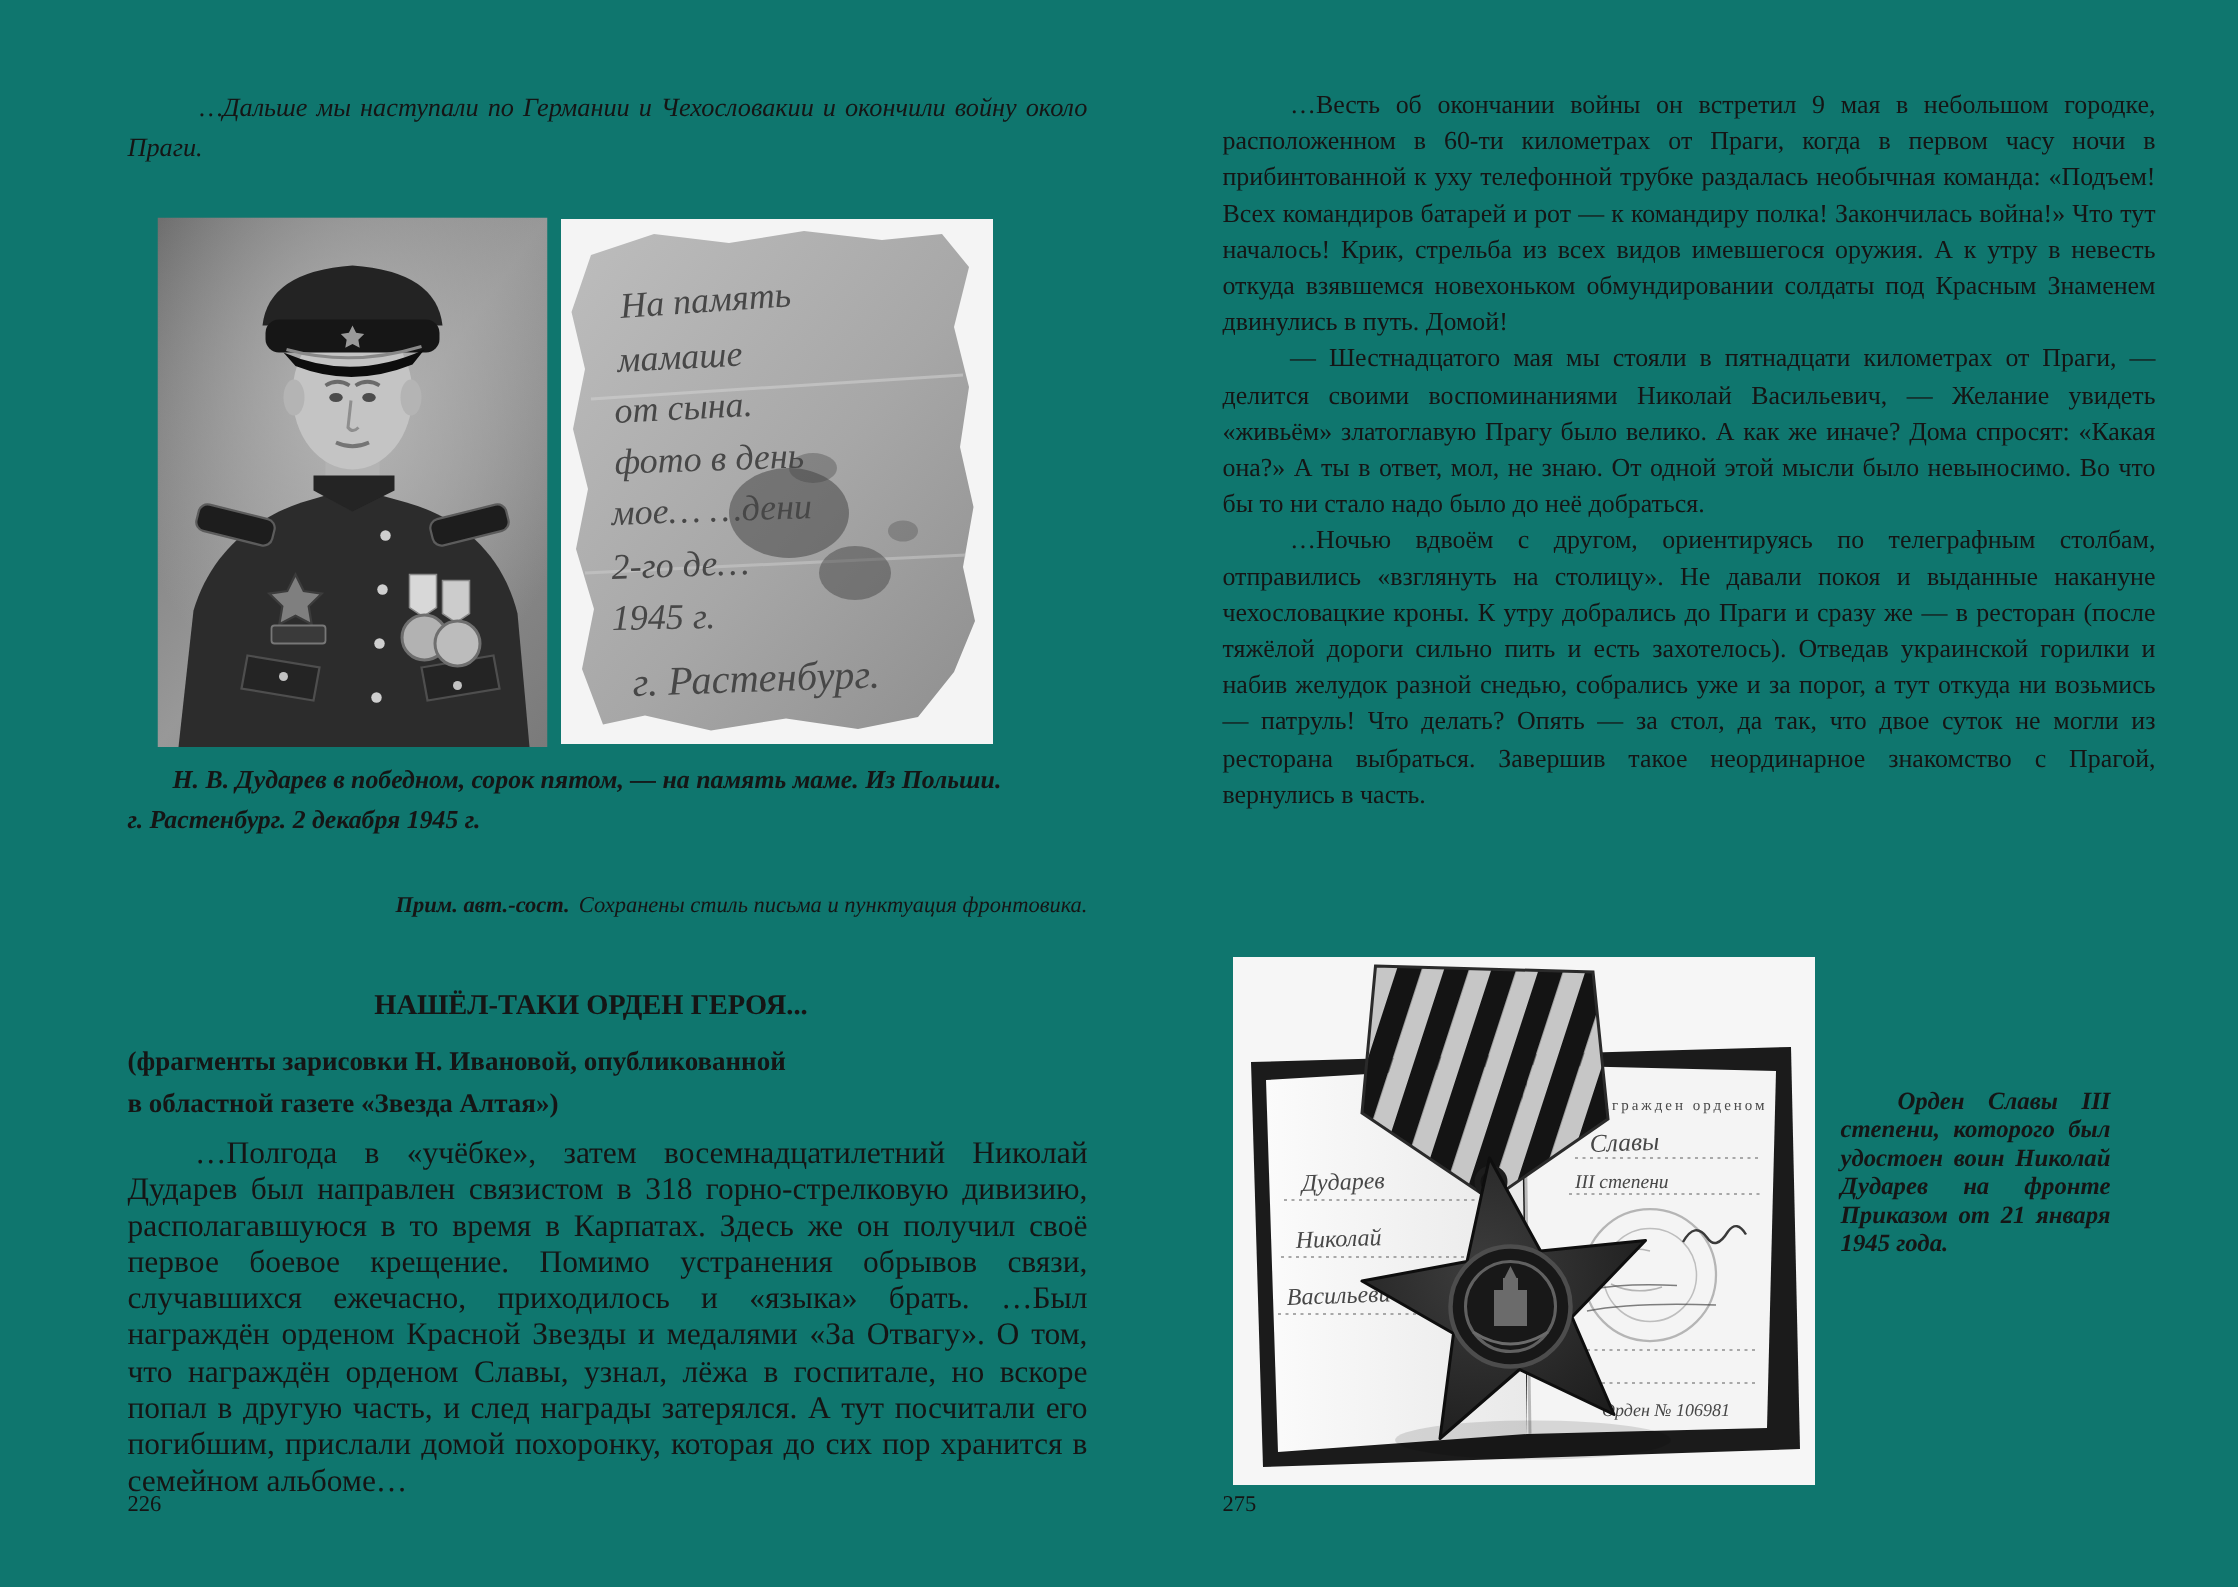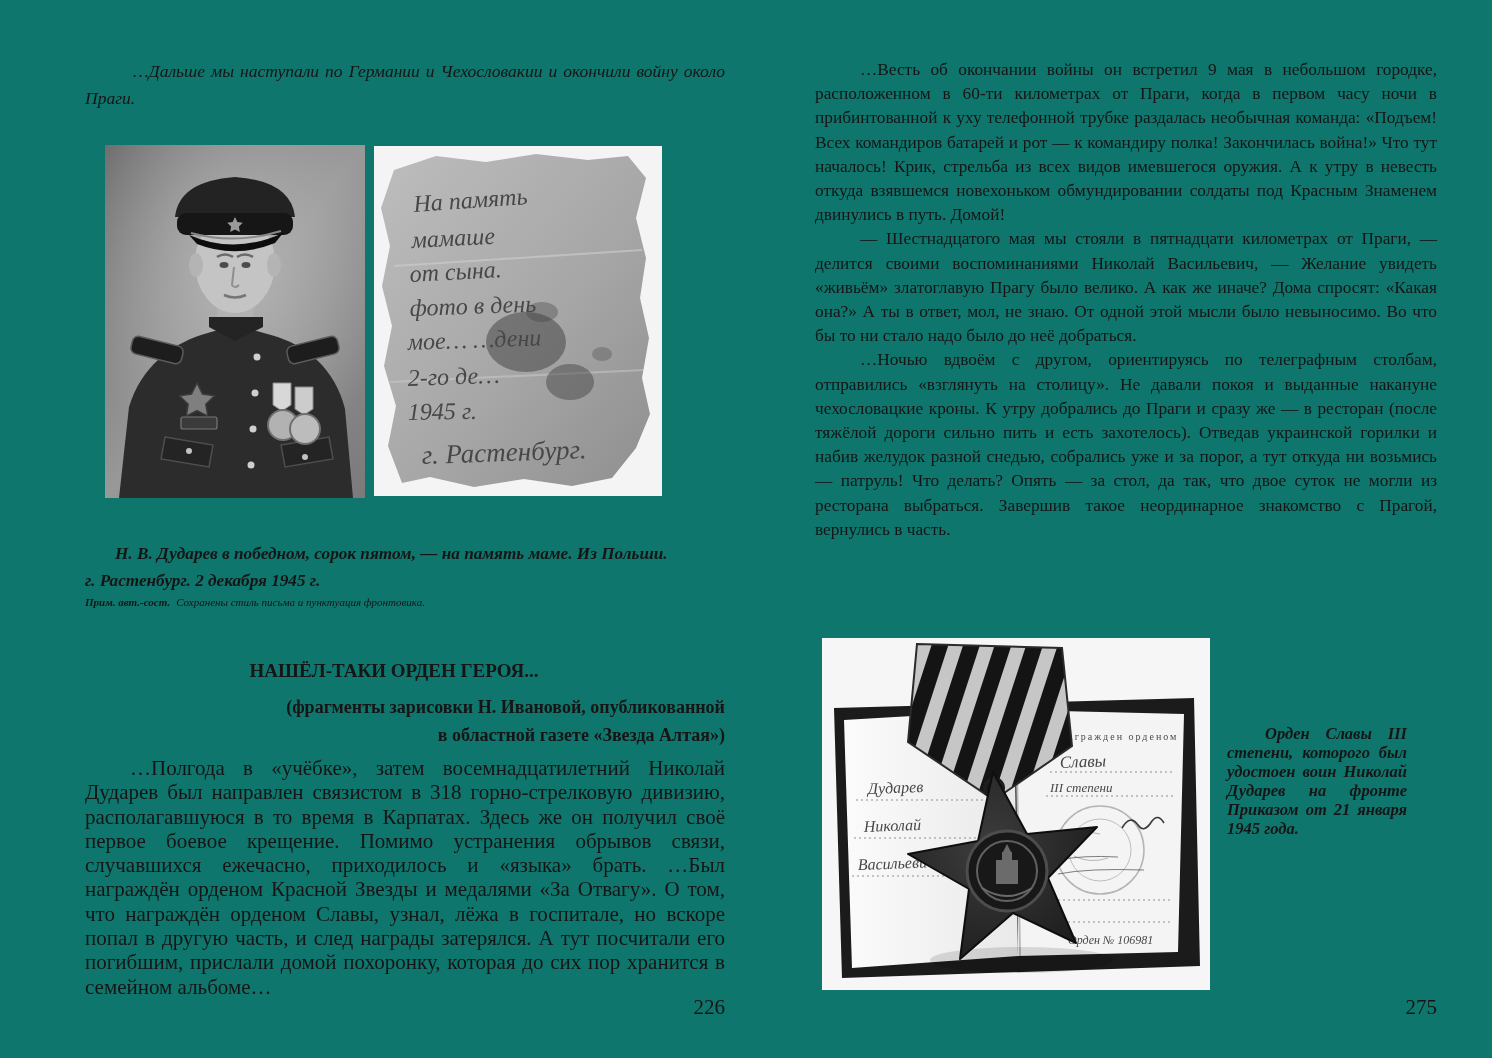--- a/index.html
+++ b/index.html
@@ -13,44 +13,44 @@
   
   .intro{
     left:85px;top:58px;width:640px;
     font-style:italic;font-size:17.5px;line-height:27px;
     text-indent:48px;text-align:justify;
   }
   .photo-row{left:105px;top:145px;width:558px;height:355px;}
   .portrait{position:absolute;left:0;top:0;}
   .note{position:absolute;left:269px;top:1px;}
   .photo-caption{
-    left:85px;top:540px;width:640px;
+    left:85px;top:506px;width:640px;
     font-weight:bold;font-style:italic;font-size:17.2px;line-height:27px;
     text-indent:30px;white-space:pre-line;
   }
   .editor-note{
-    left:85px;top:596px;width:640px;text-align:left;
-    font-style:italic;font-size:11px;
+    left:85px;top:596px;width:640px;text-align:right;
+    font-style:italic;font-size:15px;
   }
   .editor-note b{margin-right:6px;}
   .heading{
     left:74px;top:660px;width:640px;text-align:center;
     font-weight:bold;font-size:19px;margin:0;
   }
   .subheading{
-    left:85px;top:693px;width:640px;text-align:right;
+    left:85px;top:693px;width:640px;text-align:left;
     font-weight:bold;font-size:18px;line-height:28px;margin:0;
     white-space:pre-line;
   }
   .left-body{
     left:85px;top:756px;width:640px;
     font-size:21px;line-height:24.3px;
     text-indent:45px;text-align:justify;
   }
-  .pagenum{width:640px;text-align:right;font-size:21px;}
+  .pagenum{width:640px;text-align:left;font-size:15px;}
   .pagenum-left{left:85px;top:995px;}
   .pagenum-right{left:815px;top:995px;width:622px;}
   
   .right-body{
     left:815px;top:58px;width:622px;
     font-size:17.3px;line-height:24.2px;text-align:justify;
   }
   .right-body p{text-indent:45px;}
   .medal-photo{left:822px;top:638px;}
   .medal-caption{

